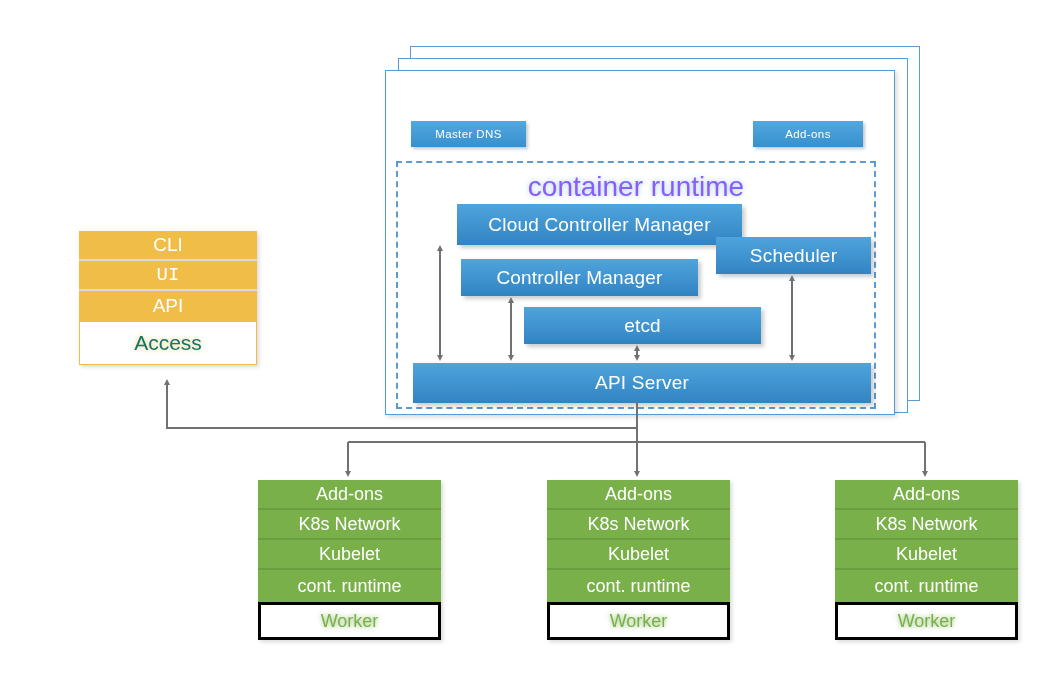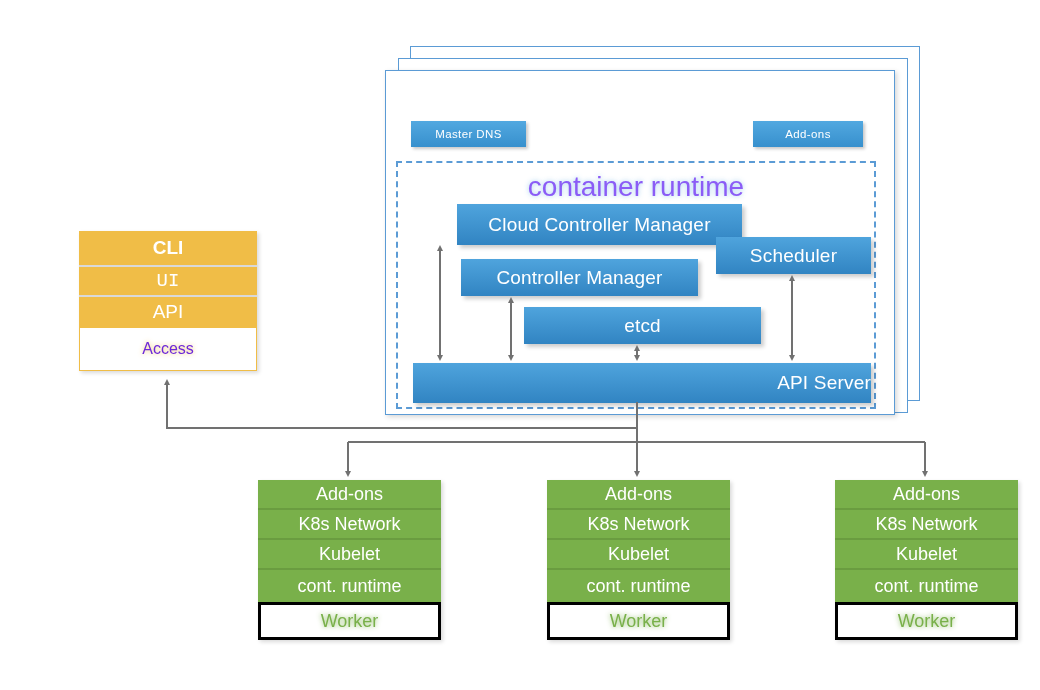--- a/index.html
+++ b/index.html
@@ -90,22 +90,22 @@
     font-size: 19px;
     display: flex;
     align-items: center;
     justify-content: center;
     border-bottom: 2px solid #d9d9d9;
     box-sizing: border-box;
   }
   .orange-label {
     background: #ffffff;
     border: 1px solid #f0bd47;
-    color: #6d28d9;
-    font-size: 16px;
+    color: #0f766e;
+    font-size: 21px;
     display: flex;
     align-items: center;
     justify-content: center;
     text-shadow: 0 0 5px rgba(240,189,71,0.8);
     box-sizing: border-box;
   }
   .access-shadow { box-shadow: 2px 2px 4px rgba(0,0,0,0.15); }
 
   
   .green-row {
@@ -175,27 +175,27 @@
     </div>
 
     <div class="abs comp" style="left:138px; top:236px; width:237px; height:37px;">
       <span>etcd</span>
     </div>
 
     <div class="abs comp" style="left:330px; top:166px; width:155px; height:37px;">
       <span>Scheduler</span>
     </div>
 
-    <div class="abs comp" style="left:27px; top:292px; width:458px; height:40px;justify-content:flex-end;">
+    <div class="abs comp" style="left:27px; top:292px; width:458px; height:40px;">
       <span>API Server</span>
     </div>
   </div>
 
   <div class="stack-wrap access-shadow" style="left:79px; top:231px; width:178px;">
-    <div class="orange-row" style="height:36px;font-weight:bold;">
+    <div class="orange-row" style="height:30px;">
       <span>CLI</span>
     </div>
     <div class="orange-row" style="height:30px;font-family:Liberation Mono, monospace;">
       <span>UI</span>
     </div>
     <div class="orange-row" style="height:30px; border-bottom:none;">
       <span>API</span>
     </div>
     <div class="orange-label" style="height:44px;">
       <span>Access</span>

